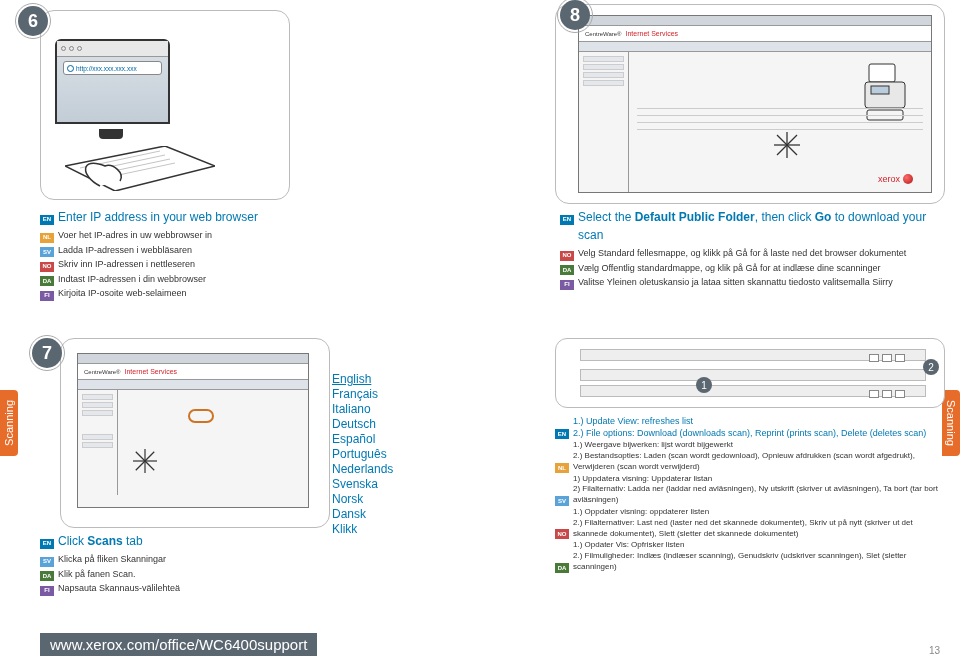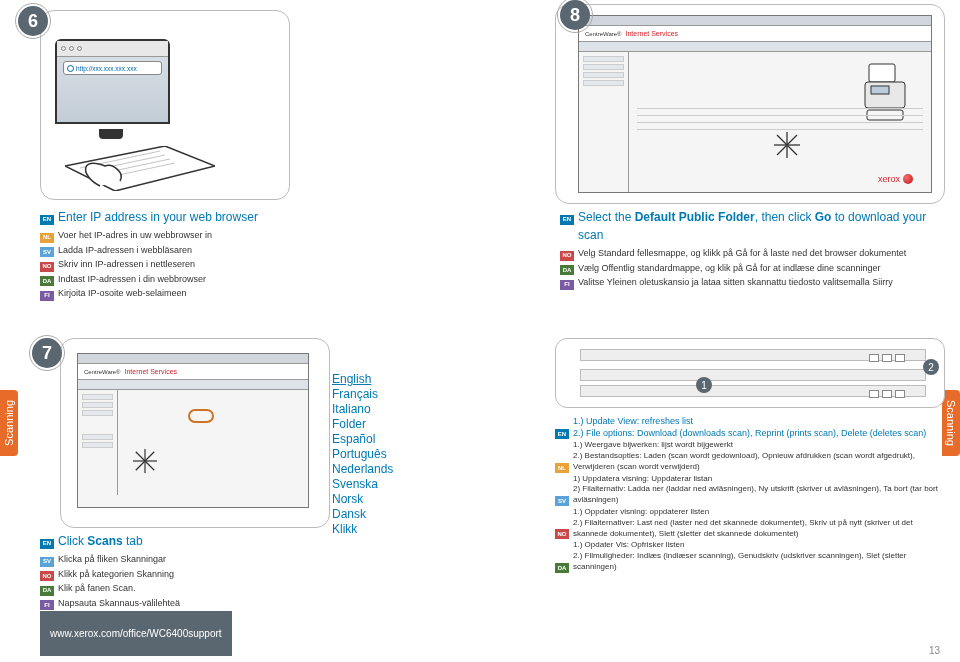--- a/index.html
+++ b/index.html
@@ -70,21 +70,21 @@
   
   .panel-7 { position: absolute; top: 338px; left: 60px; width: 270px; height: 190px; border: 1px solid #bbb; border-radius: 14px; background: #fff; }
   .lang-list { position: absolute; top: 350px; left: 332px; font-size: 12px; color: #0079b3; line-height: 1.25; margin-top: 22px; }
   .lang-list .sel { text-decoration: underline; }
   
   
   .panel-notes { position: absolute; top: 338px; left: 555px; width: 390px; height: 70px; border: 1px solid #bbb; border-radius: 12px; background: #fff; }
   .num-circle { position: absolute; width: 16px; height: 16px; border-radius: 50%; background: #5a6670; color: #fff; font-size: 10px; display: flex; align-items: center; justify-content: center; }
   
   
-  .footer-left { position: absolute; bottom: 6px; left: 40px; background: #5a6670; color: #fff; font-size: 10px; padding: 17px 10px; }
+  .footer-left { position: absolute; bottom: 6px; left: 40px; background: #5a6670; color: #fff; font-size: 15px; padding: 3px 10px; }
   .footer-right { position: absolute; bottom: 6px; right: 20px; font-size: 10px; color: #888; }
   
   .browser-window-7 { position: absolute; top: 14px; left: 16px; right: 20px; height: 155px; border: 1px solid #777; background: #f5f5f5; }
   .bw7-side { width: 40px; border-right: 1px solid #999; padding: 4px; float: left; height: 105px; }
   .bw7-main { height: 105px; position: relative; overflow: hidden; }
   .bw7-tabcircle { position: absolute; top: 29px; left: 110px; width: 26px; height: 14px; border: 2px solid #cd7321; border-radius: 10px; }
   .star-burst-7 { position: absolute; top: 95px; left: 55px; width: 24px; height: 24px; }
   
   .pn-row { position: absolute; left: 24px; right: 18px; height: 12px; border: 1px solid #bbb; background: #eee; }
   .pn-icons { position: absolute; right: 20px; top: 4px; display: flex; gap: 3px; }
@@ -250,44 +250,40 @@
             </g>
           </svg>
       </div>
     </div>
   </div>
 
   <div class="lang-list">
     <div class="sel">English</div>
     <div>Français</div>
     <div>Italiano</div>
-    <div>Folder</div>
+    <div>Deutsch</div>
     <div>Español</div>
     <div>Português</div>
     <div>Nederlands</div>
     <div>Svenska</div>
     <div>Norsk</div>
     <div>Dansk</div>
     <div>Klikk</div>
   </div>
 
   <div class="instr-block instr-7">
     <div class="lang-en">
         <span class="lang-tag tag-EN">EN</span>
       <span><span>Click </span><strong>Scans</strong><span> tab</span></span>
     </div>
     <div class="lang-row">
         <span class="lang-tag tag-SV">SV</span>
         <span>Klicka på fliken Skanningar</span>
       </div>
     <div class="lang-row">
-        <span class="lang-tag tag-NO">NO</span>
-        <span>Klikk på kategorien Skanning</span>
-      </div>
-    <div class="lang-row">
         <span class="lang-tag tag-DA">DA</span>
         <span>Klik på fanen Scan.</span>
       </div>
     <div class="lang-row">
         <span class="lang-tag tag-FI">FI</span>
         <span>Napsauta Skannaus-välilehteä</span>
       </div>
   </div>
 
   <div class="panel-notes">

